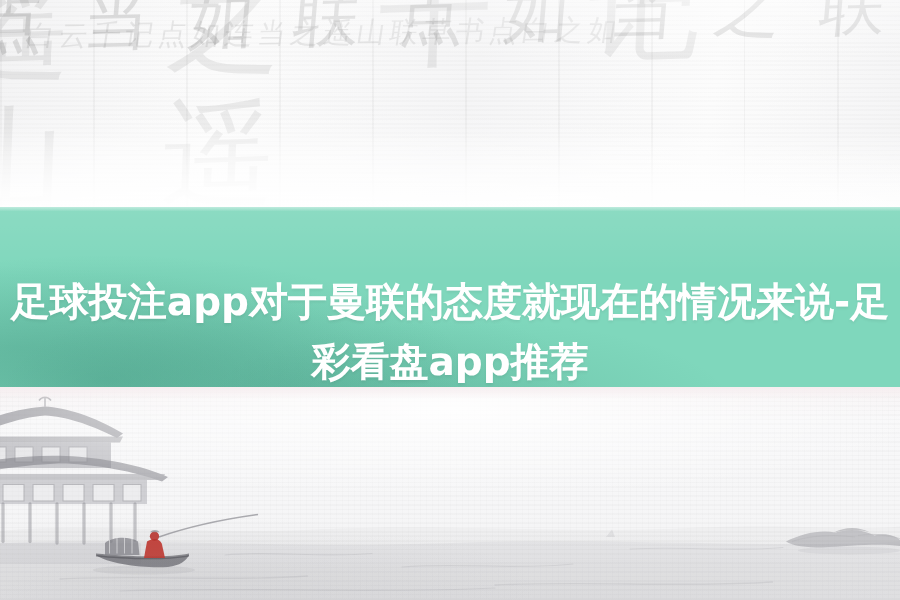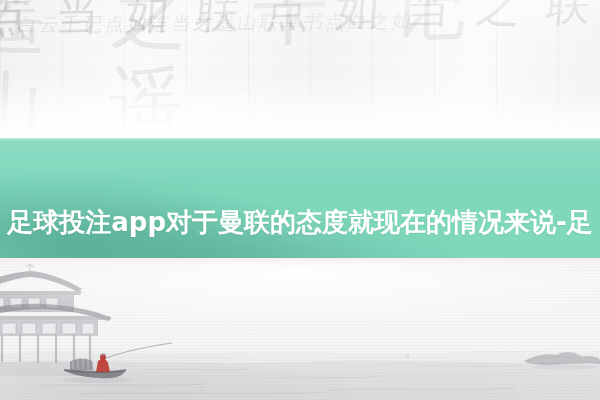--- a/index.html
+++ b/index.html
@@ -154,20 +154,21 @@
 
     <div class="calli-wash"></div>
   </div>
 
   <div class="title-banner">
     <div class="banner-mottle"></div>
     <div class="banner-top-edge"></div>
 
     <div class="title-text">
       <span>足球投注app对于曼联的态度就现在的情况来说-足</span>
+      <span>彩看盘app推荐</span>
     </div>
   </div>
 
   <div class="landscape">
     <div class="ls-paper"></div>
 
     <svg class="ls-svg" width="600" height="142" viewBox="0 0 600 142">
 
       <g opacity="0.10">
         <path d="M0 96 C 60 90, 130 99, 210 95 C 300 91, 380 98, 460 94 C 530 91, 570 96, 600 93 L600 142 L0 142 Z" fill="#b9b9bf"></path>

